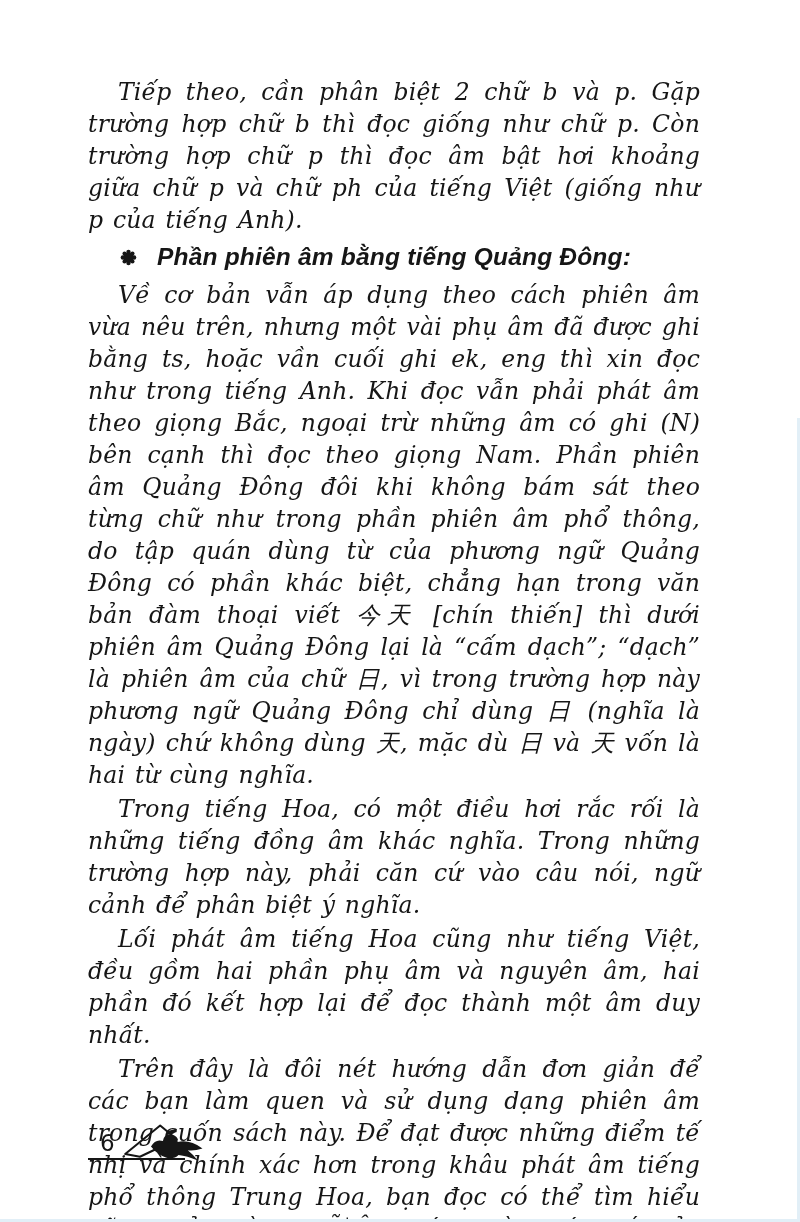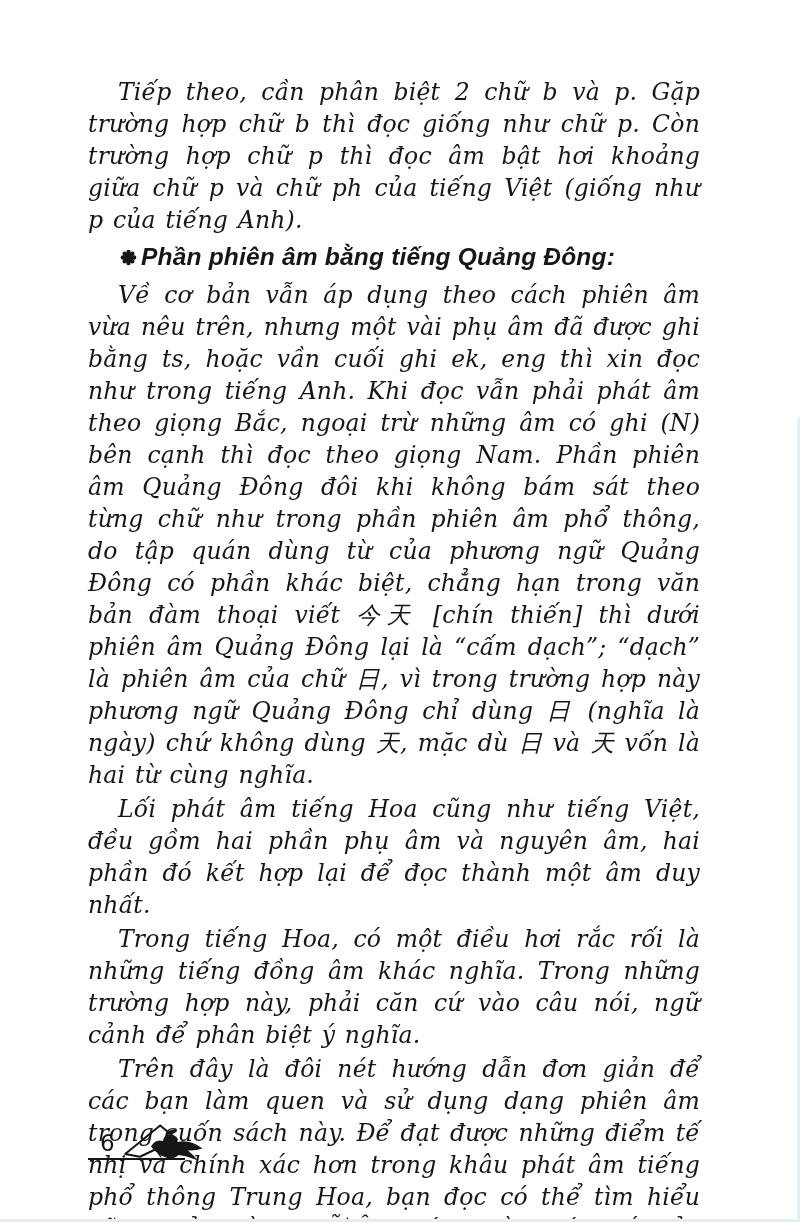--- a/index.html
+++ b/index.html
@@ -27,21 +27,21 @@
     font-size:23.5px;
     line-height:32px;
     text-align:justify;
     text-indent:30px;
     letter-spacing:.2px;
     word-spacing:2px;
   }
   .bullet-line{
     display:flex;
     align-items:center;
-    gap:4px;
+    gap:20px;
     margin:5px 0 6px 32px;
     font-family:"Liberation Sans", sans-serif;
     font-style:italic;
     font-weight:700;
     font-size:24.5px;
     line-height:32px;
     letter-spacing:.2px;
   }
   .bullet-icon{
     width:17px;height:17px;
@@ -105,23 +105,23 @@
         <circle cx="14.7" cy="5.3" r="2.4"></circle>
         <circle cx="5.3" cy="14.7" r="2.4"></circle>
         <circle cx="14.7" cy="14.7" r="2.4"></circle>
       </g>
     </svg>
     <span>Phần phiên âm bằng tiếng Quảng Đông:</span>
   </div>
 
   <p class="body-text">Về cơ bản vẫn áp dụng theo cách phiên âm vừa nêu trên, nhưng một vài phụ âm đã được ghi bằng ts, hoặc vần cuối ghi ek, eng thì xin đọc như trong tiếng Anh. Khi đọc vẫn phải phát âm theo giọng Bắc, ngoại trừ những âm có ghi (N) bên cạnh thì đọc theo giọng Nam. Phần phiên âm Quảng Đông đôi khi không bám sát theo từng chữ như trong phần phiên âm phổ thông, do tập quán dùng từ của phương ngữ Quảng Đông có phần khác biệt, chẳng hạn trong văn bản đàm thoại viết 今天 [chín thiến] thì dưới phiên âm Quảng Đông lại là “cấm dạch”; “dạch” là phiên âm của chữ 日, vì trong trường hợp này phương ngữ Quảng Đông chỉ dùng 日 (nghĩa là ngày) chứ không dùng 天, mặc dù 日 và 天 vốn là hai từ cùng nghĩa.</p>
 
+  <p class="body-text">Trong tiếng Hoa, có một điều hơi rắc rối là những tiếng đồng âm khác nghĩa. Trong những trường hợp này, phải căn cứ vào câu nói, ngữ cảnh để phân biệt ý nghĩa.</p>
+
   <p class="body-text">Lối phát âm tiếng Hoa cũng như tiếng Việt, đều gồm hai phần phụ âm và nguyên âm, hai phần đó kết hợp lại để đọc thành một âm duy nhất.</p>
-
-  <p class="body-text">Trong tiếng Hoa, có một điều hơi rắc rối là những tiếng đồng âm khác nghĩa. Trong những trường hợp này, phải căn cứ vào câu nói, ngữ cảnh để phân biệt ý nghĩa.</p>
 
   <p class="body-text">Trên đây là đôi nét hướng dẫn đơn giản để các bạn làm quen và sử dụng dạng phiên âm trong cuốn sách này. Để đạt được những điểm tế nhị và chính xác hơn trong khâu phát âm tiếng phổ thông Trung Hoa, bạn đọc có thể tìm hiểu kỹ hơn ở phần NGỮ ÂM, tức phần thứ nhất của quyển sách này.</p>
 
 </div>
 
 <div class="footer">
   <div class="footer-rule"></div>
   <span class="page-number">6</span>
   <svg class="ornament" viewBox="0 0 100 50" aria-hidden="true">
     <path d="M10 38 L48 7 L66 22 L26 41 Z" fill="none" stroke="#161616" stroke-width="2.2" stroke-linejoin="round"></path>

